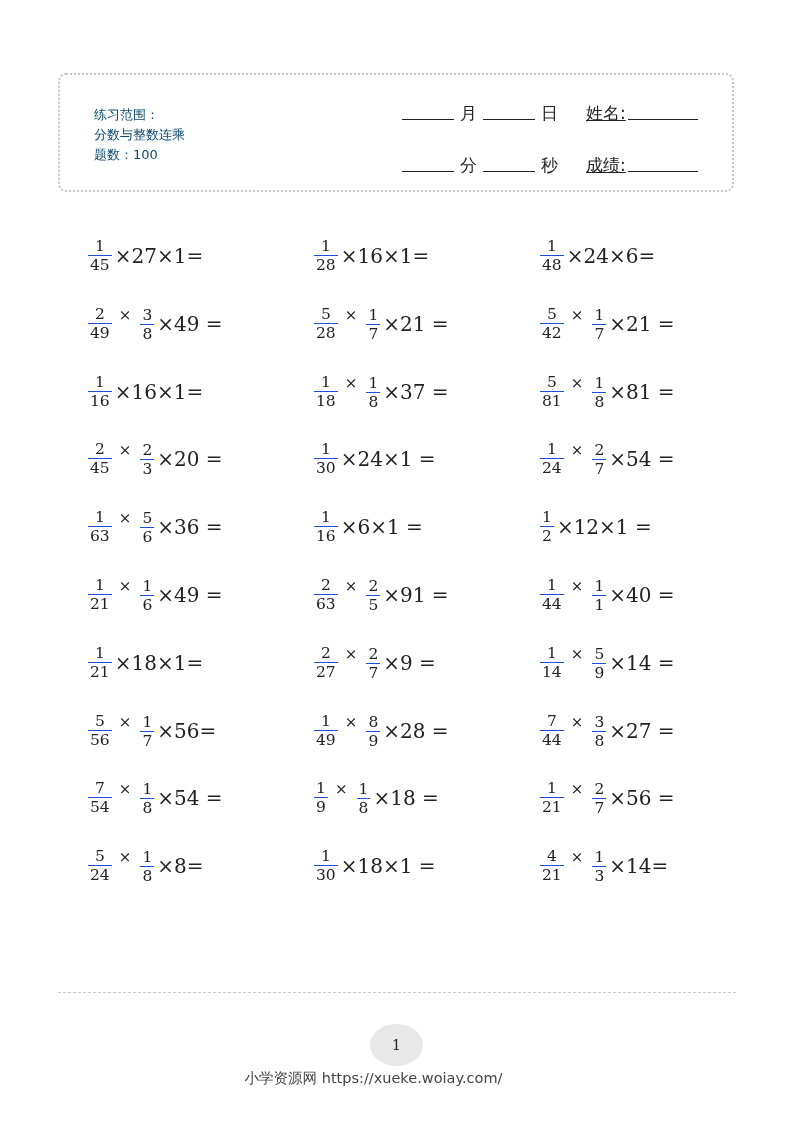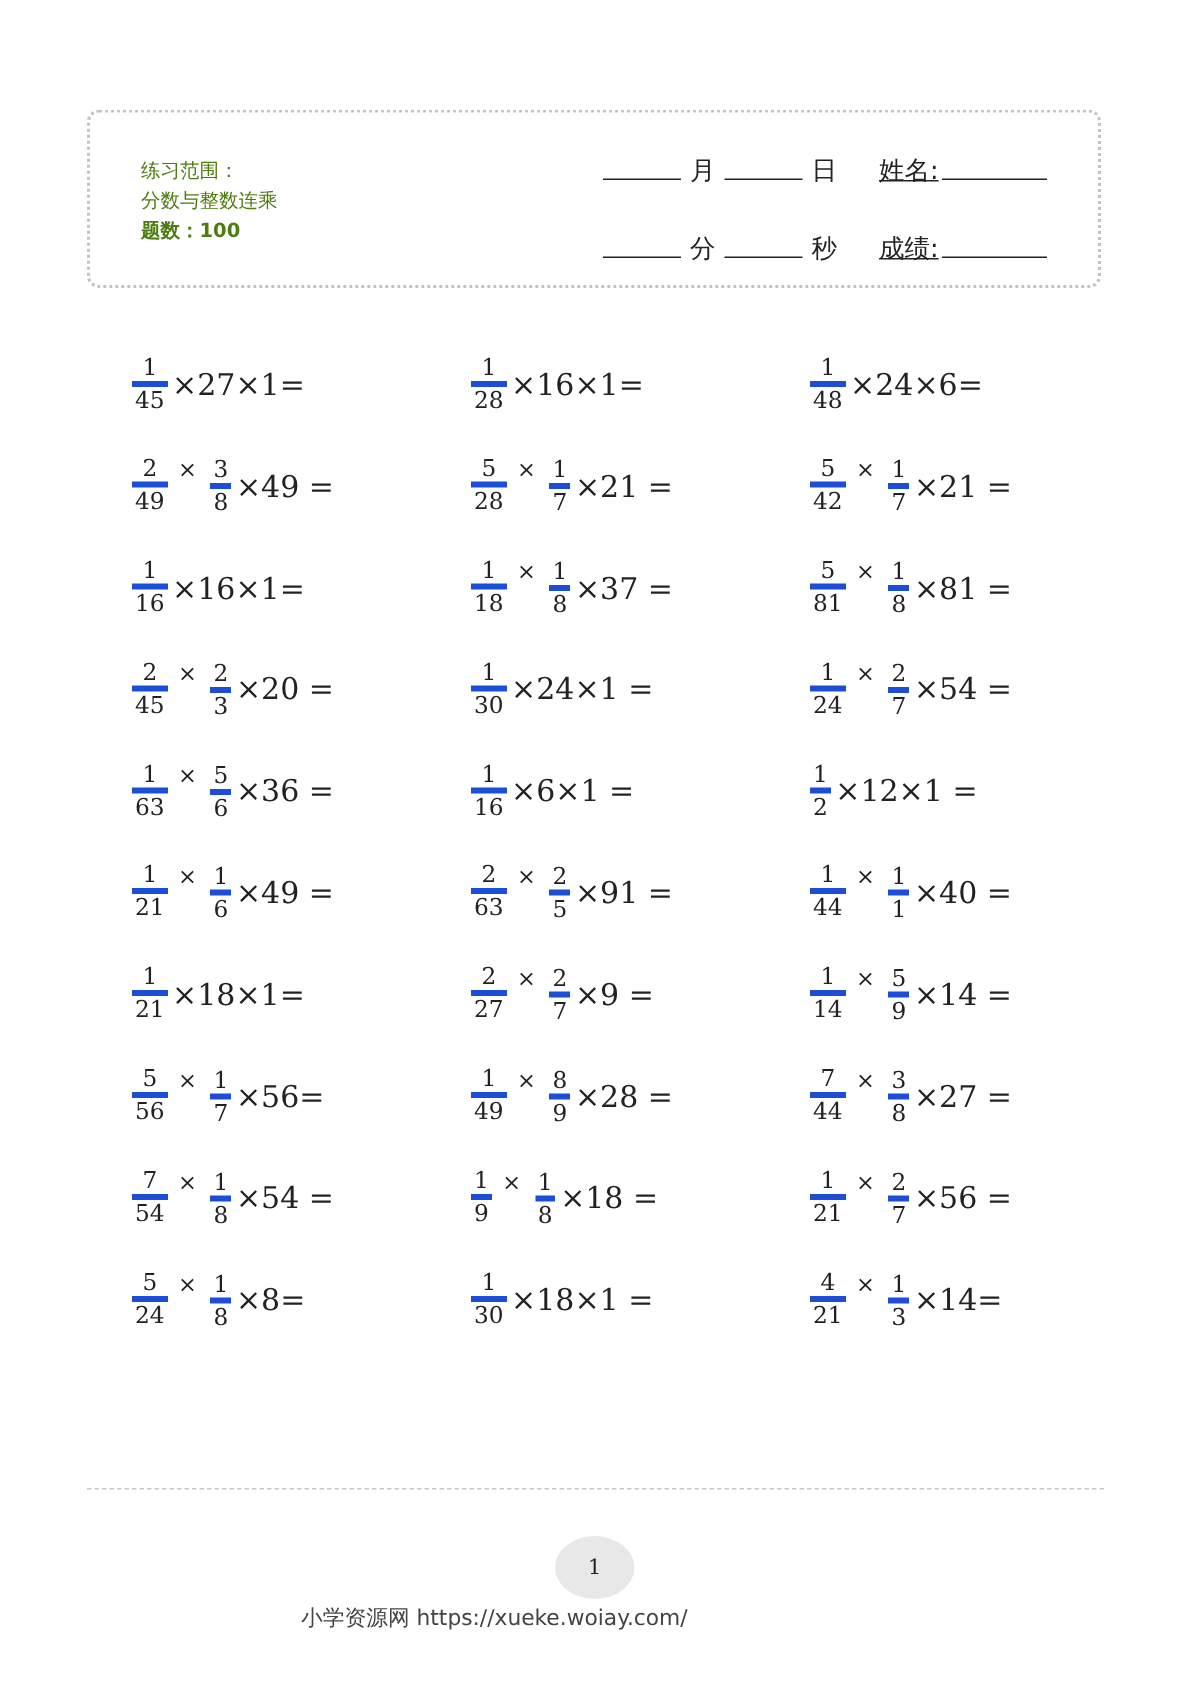--- a/index.html
+++ b/index.html
@@ -4,49 +4,49 @@
 <style>
   html, body { margin: 0; padding: 0; background: #ffffff; }
   body { width: 793px; height: 1122px; position: relative; overflow: hidden;
          font-family: "DejaVu Serif", "Liberation Serif", serif; color: #222; }
   .header-box {
     position: absolute; left: 58px; top: 73px; width: 676px; height: 119px;
     border: 2px dotted #c4c4c4; border-radius: 8px; box-sizing: border-box;
   }
   .range-block {
     position: absolute; left: 34px; top: 30px;
-    font-family: "DejaVu Sans", "Liberation Sans", sans-serif; font-size: 13px; line-height: 20px; color: #4d7c0f;
+    font-family: "DejaVu Sans", "Liberation Sans", sans-serif; font-size: 13px; line-height: 20px; color: #0c4a6e;
   }
-  .range-block .count-line { font-family: "DejaVu Sans", sans-serif; font-weight: bold; }
+  .range-block .count-line { font-family: "DejaVu Sans", sans-serif; }
   .fields { position: absolute; right: 24px; top: 22px; width: 306px;
             font-family: "DejaVu Sans", "Liberation Sans", sans-serif; font-size: 17px; color: #222; }
   .field-row { display: flex; align-items: flex-end; height: 28px; margin-bottom: 24px; }
   .blank { display: inline-block; border-bottom: 1.5px solid #222; height: 1px; margin-bottom: 5px; }
   .blank.short { width: 52px; }
   .blank.long { width: 70px; margin-left: 2px; }
   .unit { margin: 0 6px 0 6px; }
   .field-label { margin-left: 22px; text-decoration: underline; }
   .problems {
     position: absolute; left: 88px; top: 232px; width: 680px;
     display: grid; grid-template-columns: 226px 226px 226px; grid-auto-rows: 67.8px;
   }
   .problem { display: flex; align-items: center; font-size: 16px; height: 48px; }
   .frac { display: inline-flex; flex-direction: column; align-items: center; line-height: 17px; font-size: 15.5px; margin-right: 3px; }
   .frac .num { padding: 0 2px; }
-  .frac .den { border-top: 4px solid #1d4ed8; padding: 1px 2px 0 2px; }
+  .frac .den { border-top: 1px solid #1d4ed8; padding: 1px 2px 0 2px; }
   .op { margin: 0 4px; font-size: 15px; }
   .tail { font-size: 20px; }
   .divider { position: absolute; left: 58px; top: 992px; width: 678px; border-top: 1.5px dashed #c8c8c8; }
   .page-badge {
     position: absolute; left: 370px; top: 1024px; width: 53px; height: 42px;
     background: #e8e8e8; border-radius: 50%;
     display: flex; align-items: center; justify-content: center; font-size: 14px; color: #222;
   }
   .footer { position: absolute; left: 0; width: 659px; top: 1069px; text-align: center;
-            font-family: "DejaVu Sans", "Liberation Sans", sans-serif; font-size: 14.5px; color: #444; }
+            font-family: "DejaVu Sans", "Liberation Sans", sans-serif; font-size: 14.5px; color: #444; padding-left: 44px; }
 </style>
 </head>
 <body>
 
 <div class="header-box">
   <div class="range-block">
     <div>练习范围：</div>
     <div>分数与整数连乘</div>
     <div class="count-line">题数：100</div>
   </div>

